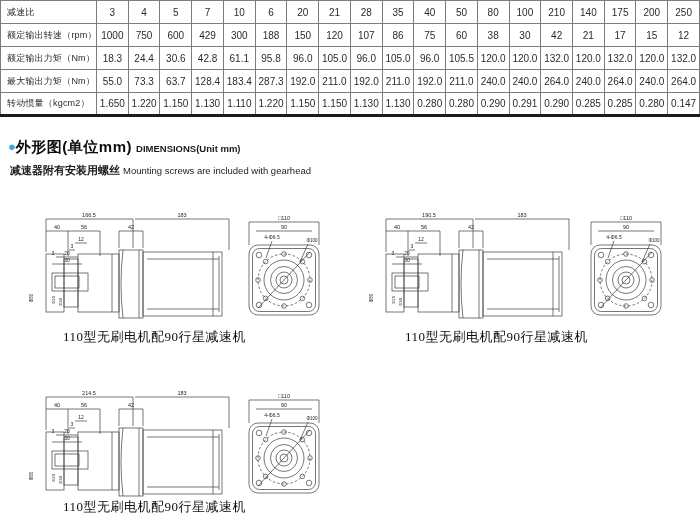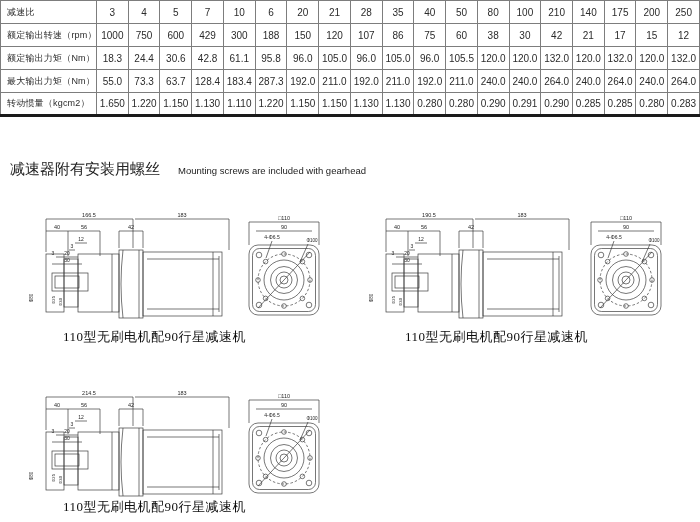--- a/index.html
+++ b/index.html
@@ -11,22 +11,22 @@
   .spec-table td { border:1px solid #7d7d7d; text-align:center; height:23px; font-size:10px; color:#2b2b2b; padding:0 1px; white-space:nowrap; overflow:hidden; }
   .spec-table td.rowlabel { text-align:left; padding-left:6px; font-size:9px; letter-spacing:0.2px; }
   .spec-table col.labelcol { width:96px; }
 
   
   .sec-header { position:absolute; left:8px; top:138px; white-space:nowrap; }
   .sec-bullet { font-size:13px; vertical-align:1px; }
   .sec-title-cn { font-size:15px; font-weight:bold; color:#0d0d0d; letter-spacing:0.5px; }
   .sec-title-en { font-size:9.5px; font-weight:bold; color:#1a1a1a; margin-left:4px; }
   .sec-sub { position:absolute; left:10px; top:160px; white-space:nowrap; }
-  .sec-sub-cn { font-size:15px; color:#222; }
-  .sec-sub-en { font-size:9.5px; color:#222; margin-left:18px; }
+  .sec-sub-cn { font-size:11px; color:#222;font-weight:bold; }
+  .sec-sub-en { font-size:9.5px; color:#222; margin-left:3px; }
 
   
   .dwg { position:absolute; }
   svg { display:block; }
   svg text { font-family:"Liberation Sans", sans-serif; fill:#1f1f1f; }
   .caption { position:absolute; font-family:"Liberation Serif", serif; font-size:13px; color:#0d0d0d; white-space:nowrap; letter-spacing:0.5px;text-align:right; }
 </style>
 </head>
 <body>
 
@@ -138,25 +138,28 @@
           <td>1.130</td>
           <td>1.130</td>
           <td>0.280</td>
           <td>0.280</td>
           <td>0.290</td>
           <td>0.291</td>
           <td>0.290</td>
           <td>0.285</td>
           <td>0.285</td>
           <td>0.280</td>
-          <td>0.283</td>
+          <td>0.147</td>
         </tr>
       </tbody>
   </table>
 
+  <div class="sec-header">
+    <span class="sec-bullet" style="color: rgb(65, 164, 218);">●</span><span class="sec-title-cn">外形图(单位mm)</span><span class="sec-title-en">DIMENSIONS(Unit mm)</span>
+  </div>
   <div class="sec-sub">
     <span class="sec-sub-cn">减速器附有安装用螺丝</span><span class="sec-sub-en">Mounting screws are included with gearhead</span>
   </div>
 
   <div class="dwg" style="left:22px; top:206px;">
     <svg width="212" height="118" viewBox="0 0 212 118">
       <g stroke="#3c3c3c" stroke-width="0.7" fill="none">
         <line x1="24" y1="13" x2="111" y2="13"></line>
           <line x1="113" y1="13" x2="207" y2="13"></line>
         <line x1="24" y1="13" x2="24" y2="46"></line>

